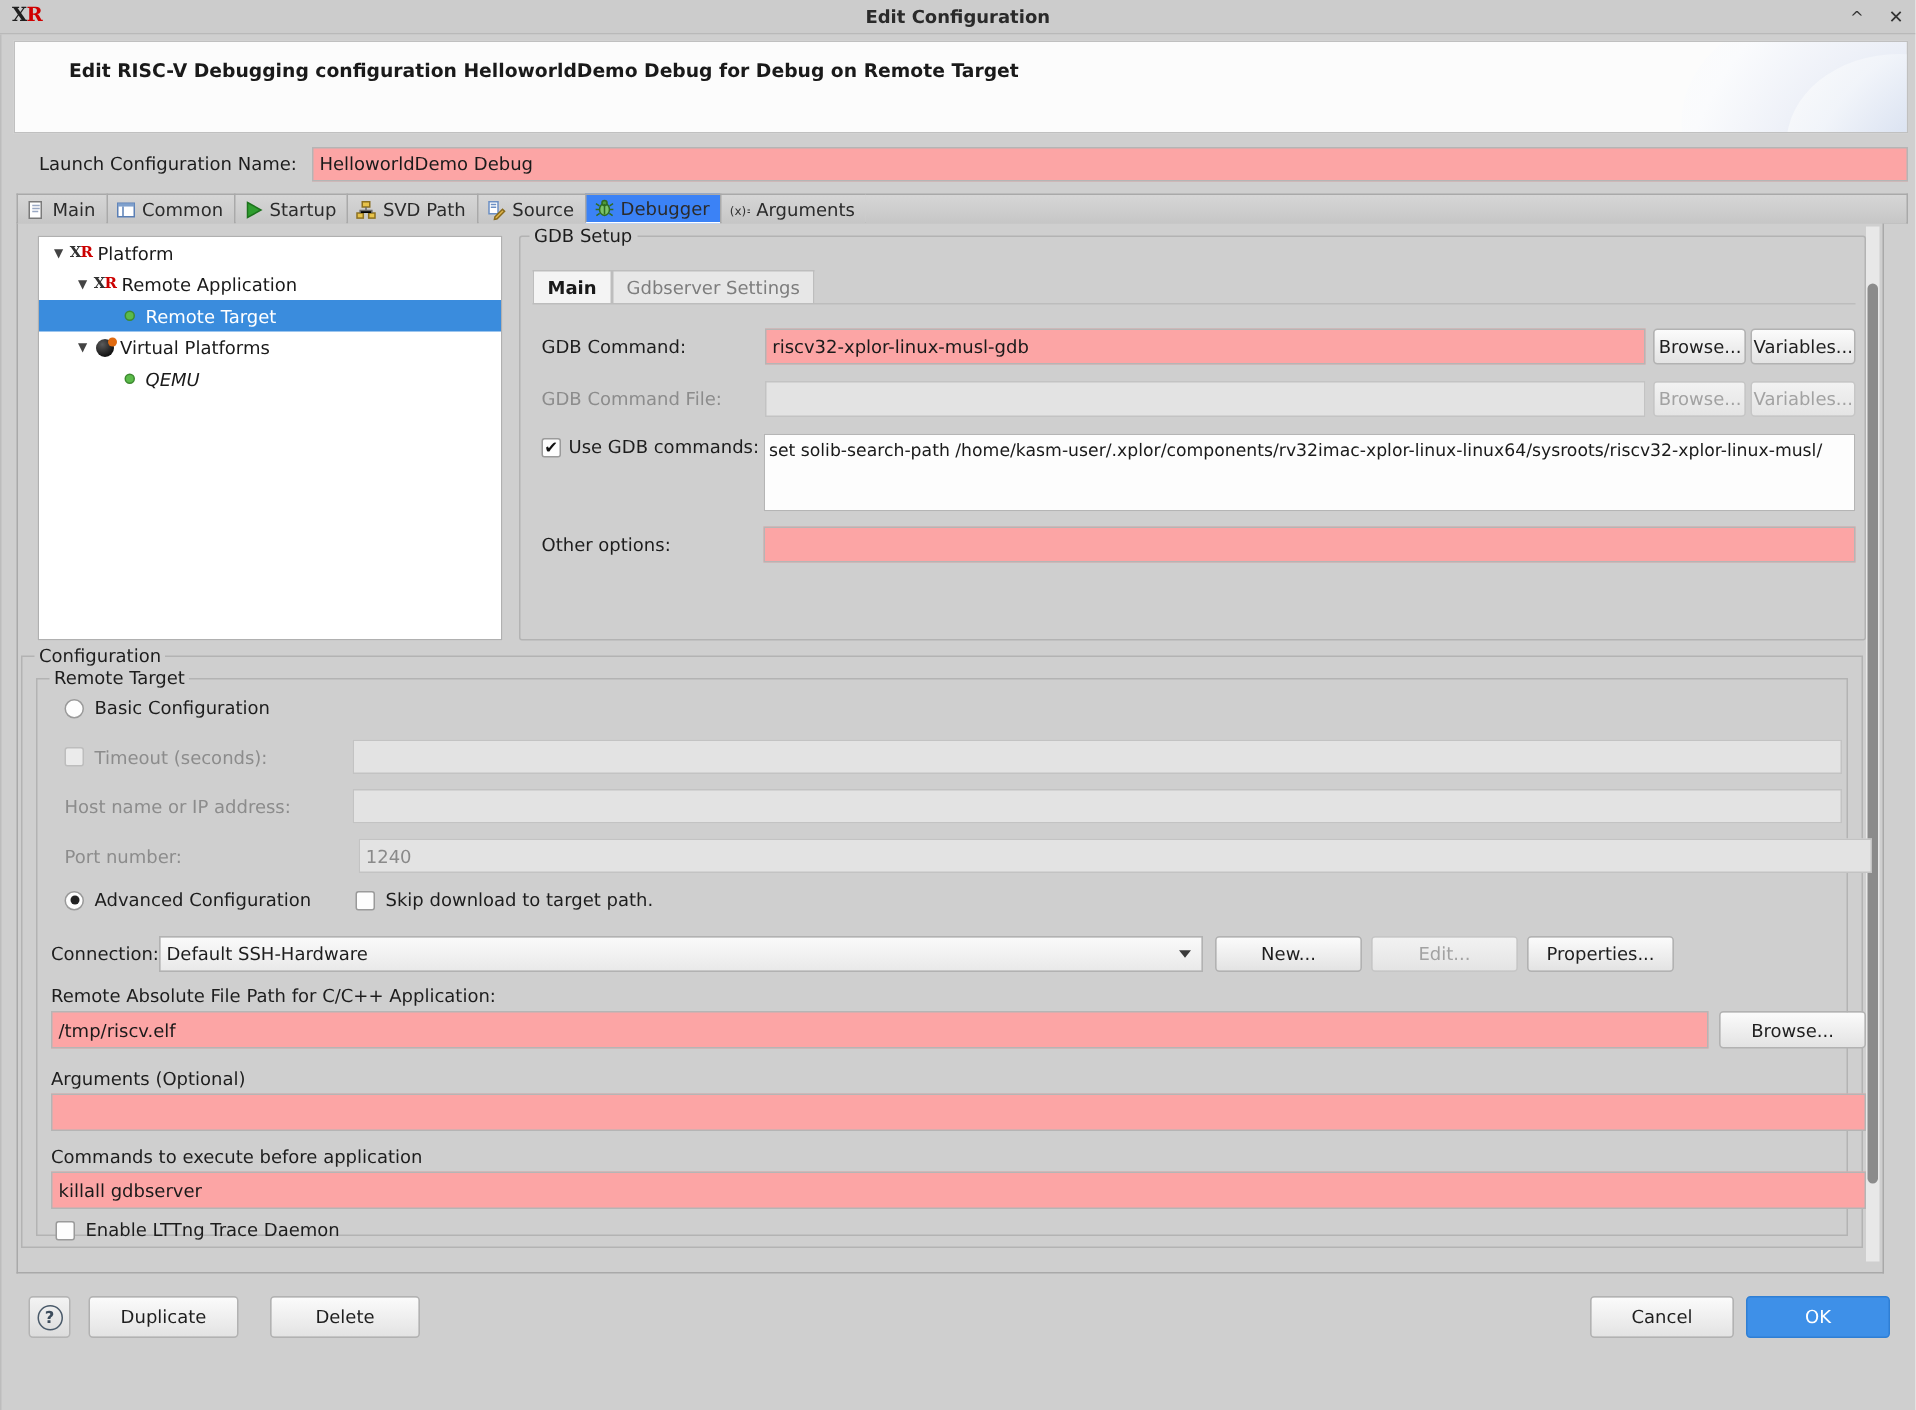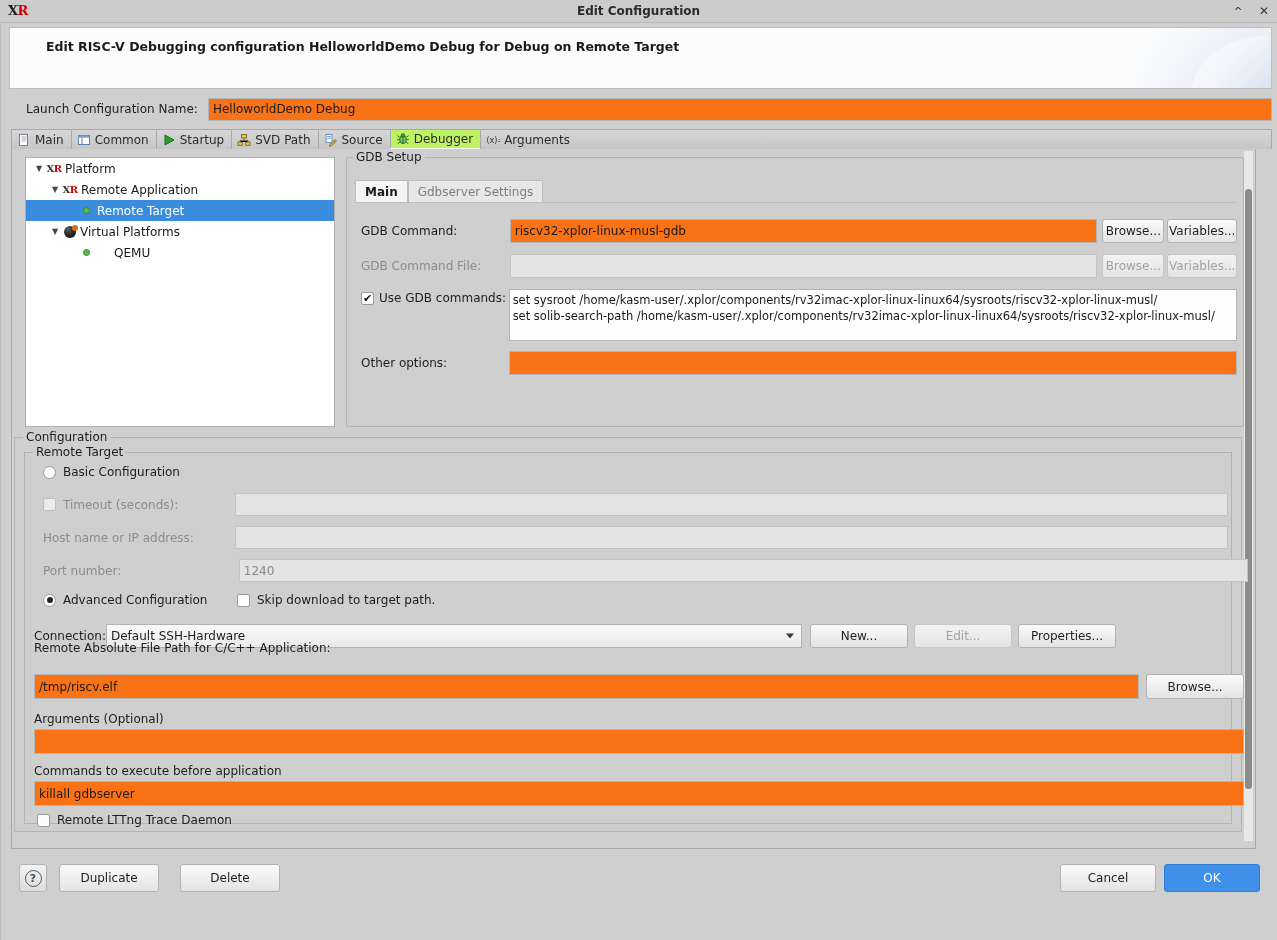--- a/index.html
+++ b/index.html
@@ -83,21 +83,21 @@
     opacity: .9;
   }
 
   
   .lcn-row {
     position: absolute; left: 8px; top: 74px; width: 1263px; height: 24px;
     display: flex; align-items: center;
   }
   .lcn-label { font-size: 12px; color: #1d1d1d; margin-right: 10px; margin-left: 17px; }
   .textfield {
-    background: #f97316;
+    background: #fca5a5;
     border: 1px solid #b5b5b5;
     height: 22px; line-height: 20px;
     padding: 0 4px;
     font-size: 12px; color: #1a1a1a;
     display: flex; align-items: center;
   }
   .textfield.disabled {
     background: #e3e3e3; color: #8a8a8a; border-color: #c3c3c3;
   }
 
@@ -113,21 +113,21 @@
     padding: 0 7px 0 5px;
     font-size: 12px; color: #2b2b2b;
     background: linear-gradient(#d6d6d6, #c6c6c6);
     border: 1px solid #a9a9a9;
     border-bottom: none;
     border-right: none;
     position: relative; top: 1px;
   }
   .tab:last-of-type { border-right: 1px solid #a9a9a9; }
   .tab.active {
-    background: #bef264;
+    background: #3b82f6;
     border-bottom: 1px solid #ffffff;
     z-index: 2;
   }
   .tab-filler {
     flex: 1; height: 20px;
     background: linear-gradient(#d6d6d6, #c6c6c6);
     border: 1px solid #a9a9a9; border-bottom: none; border-left: none;
     position: relative; top: 1px;
   }
   .tabicon { width: 14px; height: 14px; display: inline-block; position: relative; }
@@ -474,21 +474,21 @@
           <span class="node-icon">
               <span class="qemu-icon"></span>
             </span>
           <span style="margin-left:2px;">Virtual Platforms</span>
         </div>
         <div class="tree-row" style="padding-left:38px;">
           <span class="twisty"></span>
           <span class="node-icon">
               <span class="dot-icon"></span>
             </span>
-          <span style="margin-left:20px;">QEMU</span>
+          <span style="margin-left:3px;font-style:italic;">QEMU</span>
         </div>
       </div>
 
       <div class="group" id="gdb-setup">
         <span class="group-title">GDB Setup</span>
 
         <div class="inner-tabs">
           <div class="itab active">
             <span>Main</span>
           </div>
@@ -513,21 +513,20 @@
             <div class="btn disabled" style="margin-left:5px; width:62px;">Browse...</div>
             <div class="btn disabled" style="margin-left:3px; width:70px;">Variables...</div>
           </div>
 
           <div style="position:absolute; left:6px; top:86px; width:876px; display:flex; align-items:flex-start;">
             <div style="width:150px; display:flex; align-items:center; gap:5px; padding-top:2px;">
               <span class="checkbox">✔</span>
               <span class="flabel">Use GDB commands:</span>
             </div>
             <div class="textarea" style="width:740px; height:52px;">
-              <div>set sysroot /home/kasm-user/.xplor/components/rv32imac-xplor-linux-linux64/sysroots/riscv32-xplor-linux-musl/</div>
               <div>set solib-search-path /home/kasm-user/.xplor/components/rv32imac-xplor-linux-linux64/sysroots/riscv32-xplor-linux-musl/</div>
             </div>
           </div>
 
           <div class="frow" style="position:absolute; left:6px; top:148px; width:876px;">
             <div class="flabel" style="width:150px;">Other options:</div>
             <div class="textfield" style="width:740px; height:24px;"></div>
           </div>
 
         </div>
@@ -577,35 +576,35 @@
               <span class="flabel" style="width:72px;">Connection:</span>
               <span class="combo" style="width:696px;">
                 <span>Default SSH-Hardware</span>
                 <span class="arrow"></span>
               </span>
               <span class="btn" style="margin-left:8px; width:98px;">New...</span>
               <span class="btn disabled" style="margin-left:6px; width:98px;">Edit...</span>
               <span class="btn" style="margin-left:6px; width:98px;">Properties...</span>
             </div>
 
-            <div style="position:absolute; left:9px; top:178px;text-align:right;">Remote Absolute File Path for C/C++ Application:</div>
+            <div style="position:absolute; left:9px; top:194px;text-align:right;">Remote Absolute File Path for C/C++ Application:</div>
             <div style="position:absolute; left:9px; top:211px; width:1210px; display:flex; align-items:center;">
               <span class="textfield" style="width:1107px; height:25px;">/tmp/riscv.elf</span>
               <span class="btn" style="margin-left:7px; width:98px; height:25px;">Browse...</span>
             </div>
 
             <div style="position:absolute; left:9px; top:249px;">Arguments (Optional)</div>
             <div class="textfield" style="position:absolute; left:9px; top:266px; width:1210px; height:25px;"></div>
 
             <div style="position:absolute; left:9px; top:301px;">Commands to execute before application</div>
             <div class="textfield" style="position:absolute; left:9px; top:318px; width:1210px; height:25px;">killall gdbserver</div>
 
             <div style="position:absolute; left:12px; top:350px; display:flex; align-items:center; gap:7px;">
               <span class="checkbox"></span>
-              <span class="flabel">Remote LTTng Trace Daemon</span>
+              <span class="flabel">Enable LTTng Trace Daemon</span>
             </div>
 
           </div>
         </div>
       </div>
 
     </div>
 
     <div class="footer">
       <div class="help-btn">

